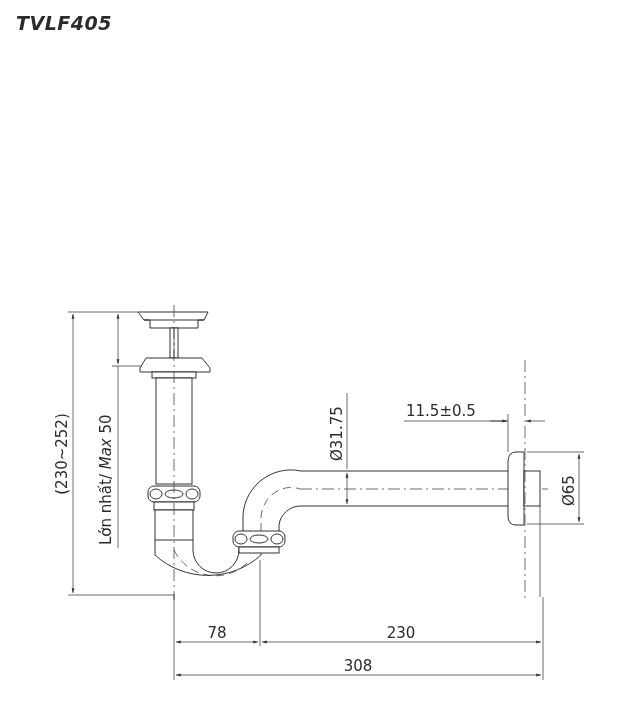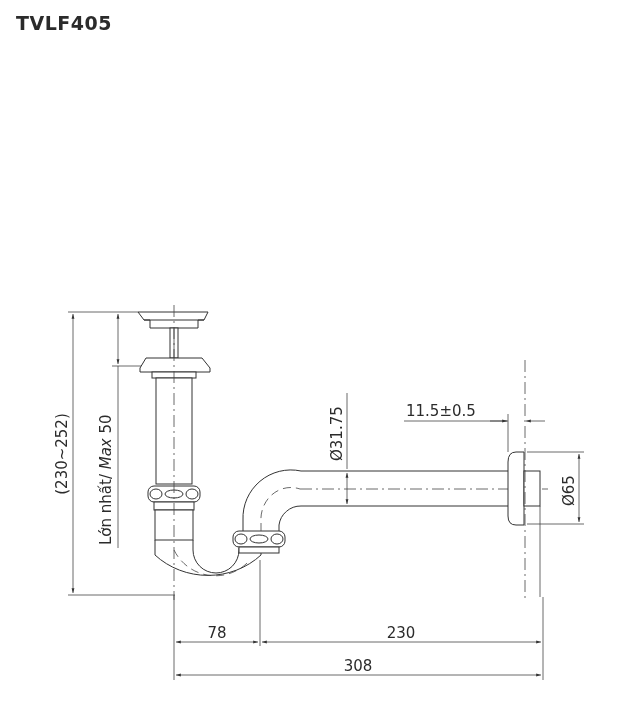--- a/index.html
+++ b/index.html
@@ -1,19 +1,19 @@
 <!DOCTYPE html>
 <html><head>
   <meta charset="utf-8">
   <style>
     html, body { margin: 0; padding: 0; background: #ffffff; }
     body { width: 632px; height: 720px; position: relative; overflow: hidden; }
     .title {
       position: absolute; left: 16px; top: 12px;
-      font-family: "DejaVu Sans", sans-serif; font-weight: bold; 
+      font-family: "DejaVu Sans", sans-serif; font-weight: bold; font-style: italic;
       font-size: 19px; color: #2b2b2b; letter-spacing: 0.5px;
     }
     svg { position: absolute; left: 0; top: 0; }
     .ln { stroke: #333; stroke-width: 1; fill: none; }
     .thin { stroke: #444; stroke-width: 0.8; fill: none; }
     .cl { stroke: #444; stroke-width: 0.8; fill: none; stroke-dasharray: 12 4 2 4; }
     .dash { stroke: #444; stroke-width: 0.8; fill: none; stroke-dasharray: 8 5; }
     .fillw { fill: #fff; stroke: #333; stroke-width: 1; }
     .dimtxt { font-family: "DejaVu Sans", sans-serif; font-size: 15px; fill: #2b2b2b; }
   </style>

